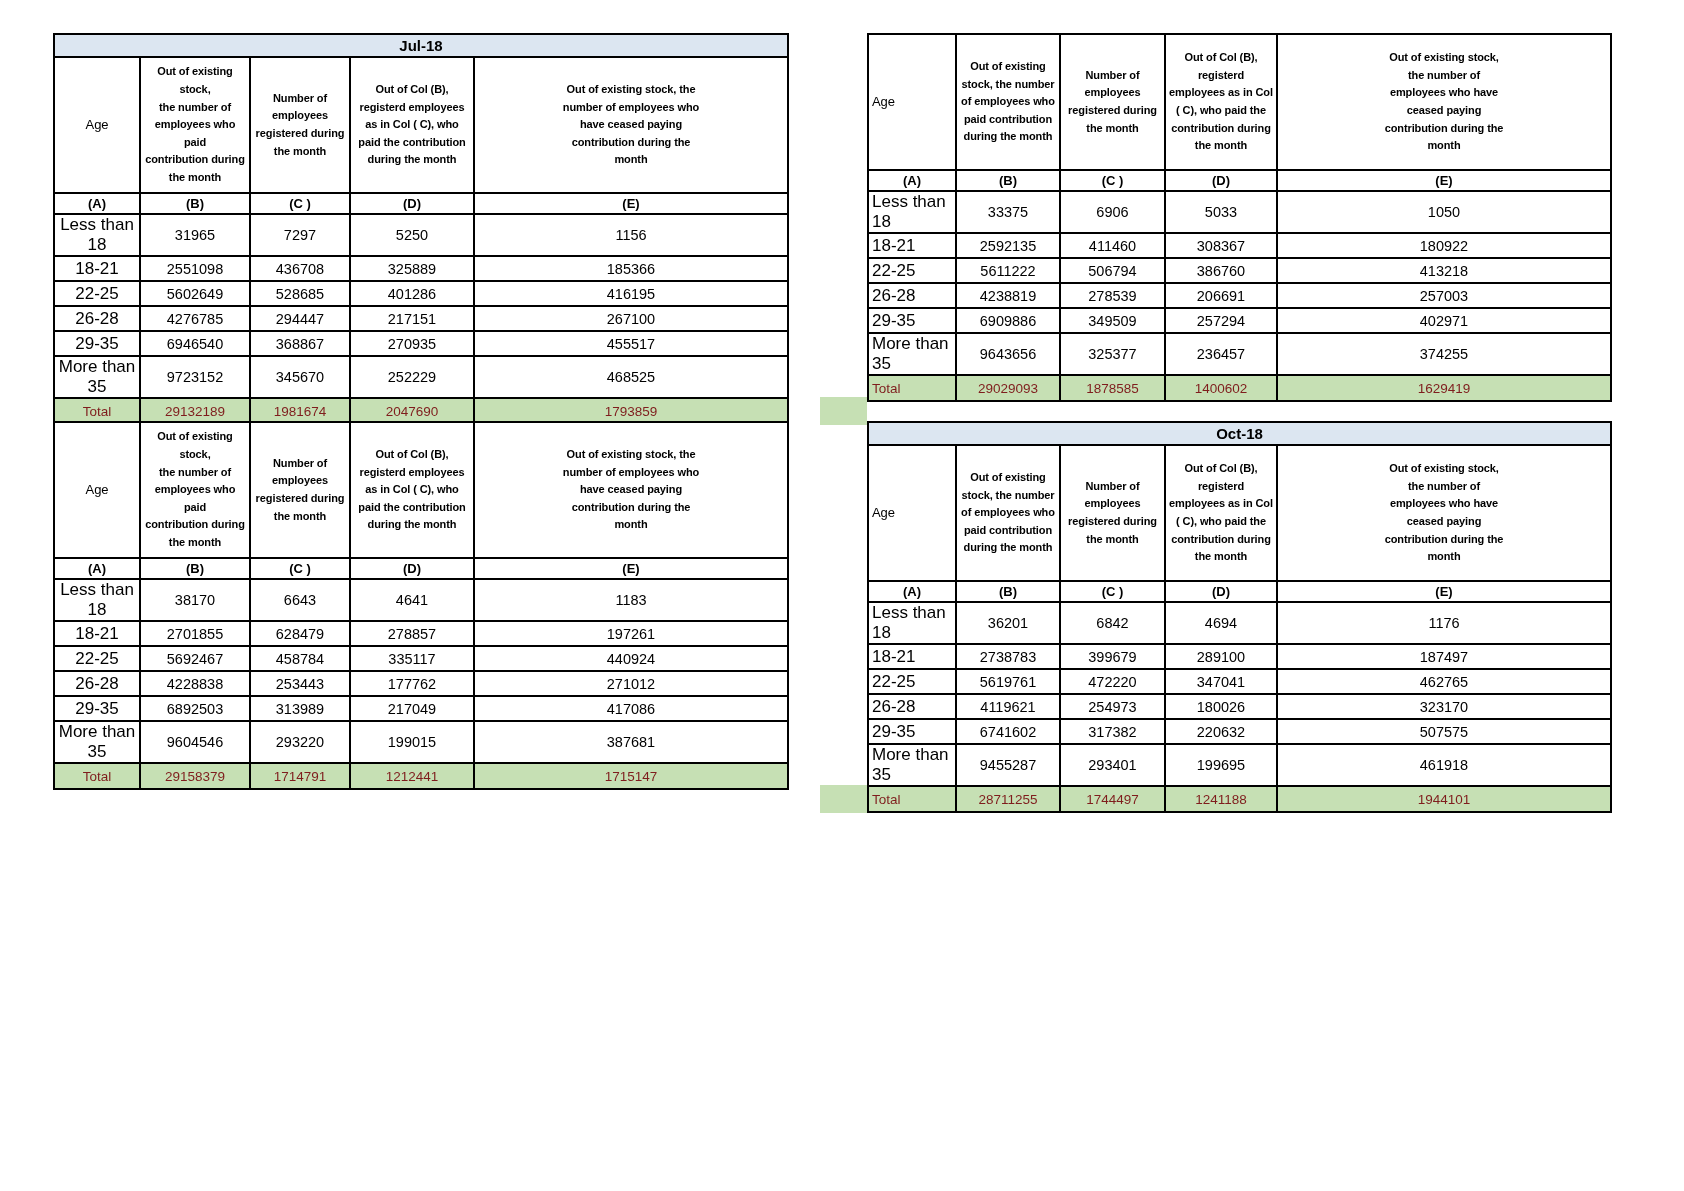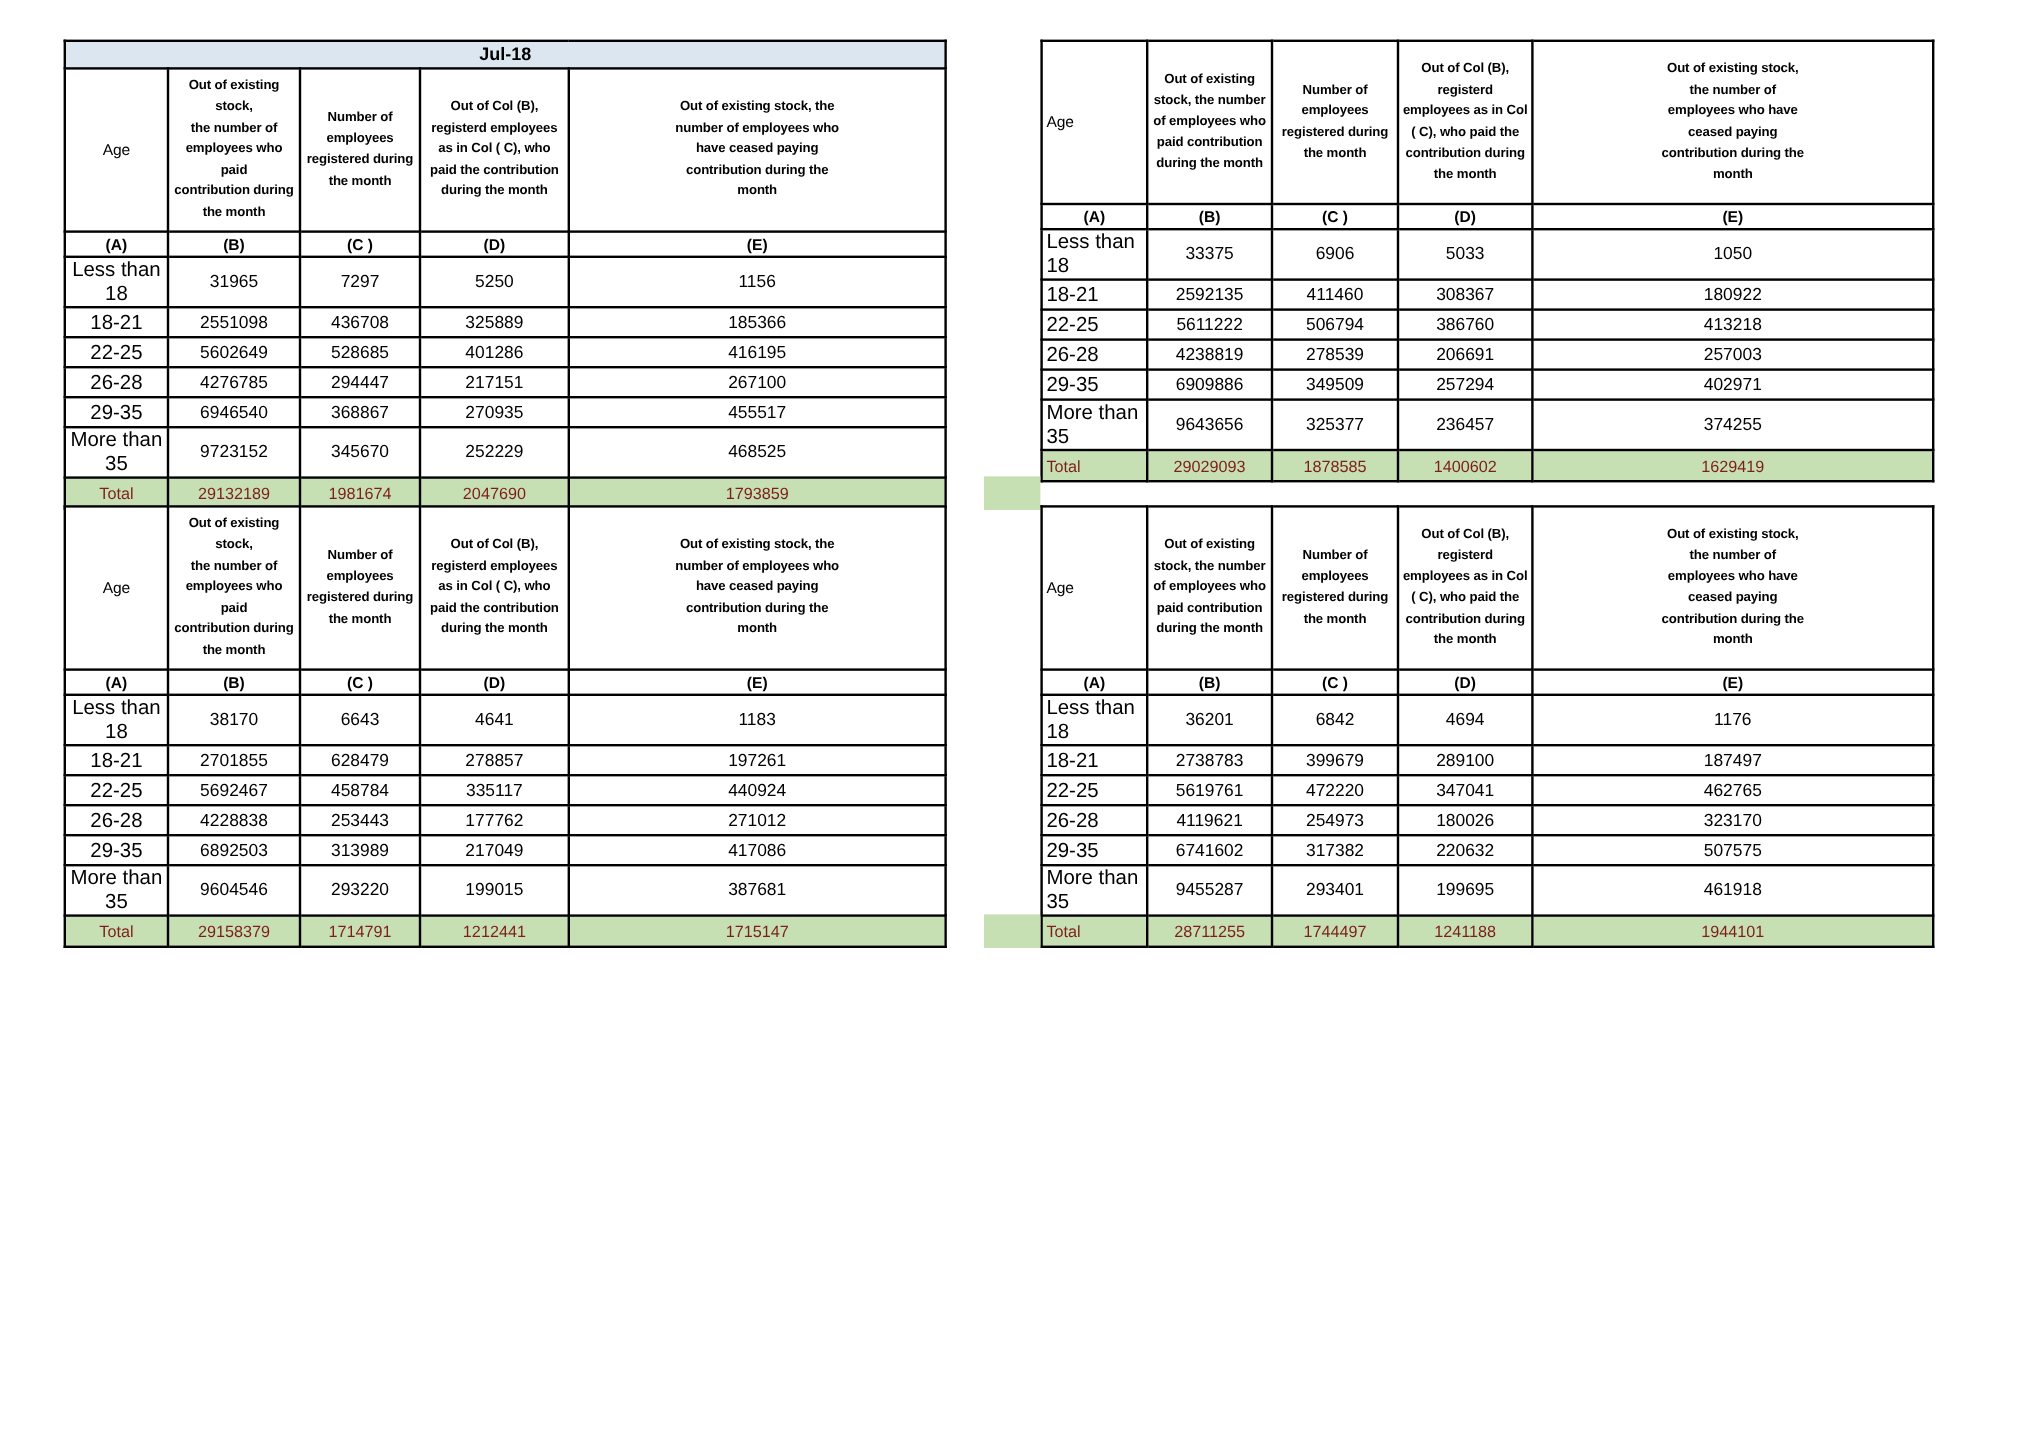--- a/index.html
+++ b/index.html
@@ -308,20 +308,23 @@
       </div>
       <table class="month-table right">
         <colgroup>
           <col style="width: 88px;">
           <col style="width: 104px;">
           <col style="width: 105px;">
           <col style="width: 112px;">
           <col style="width: 334px;">
         </colgroup>
         <tbody>
+          <tr class="title-row">
+            <td class="title-cell" colspan="5">Oct-18</td>
+          </tr>
           <tr class="header-row">
             <td class="header-cell age-head">Age</td>
             <td class="header-cell">Out of existing
 stock, the number
 of employees who
 paid contribution
 during the month</td>
             <td class="header-cell">Number of
 employees
 registered during

